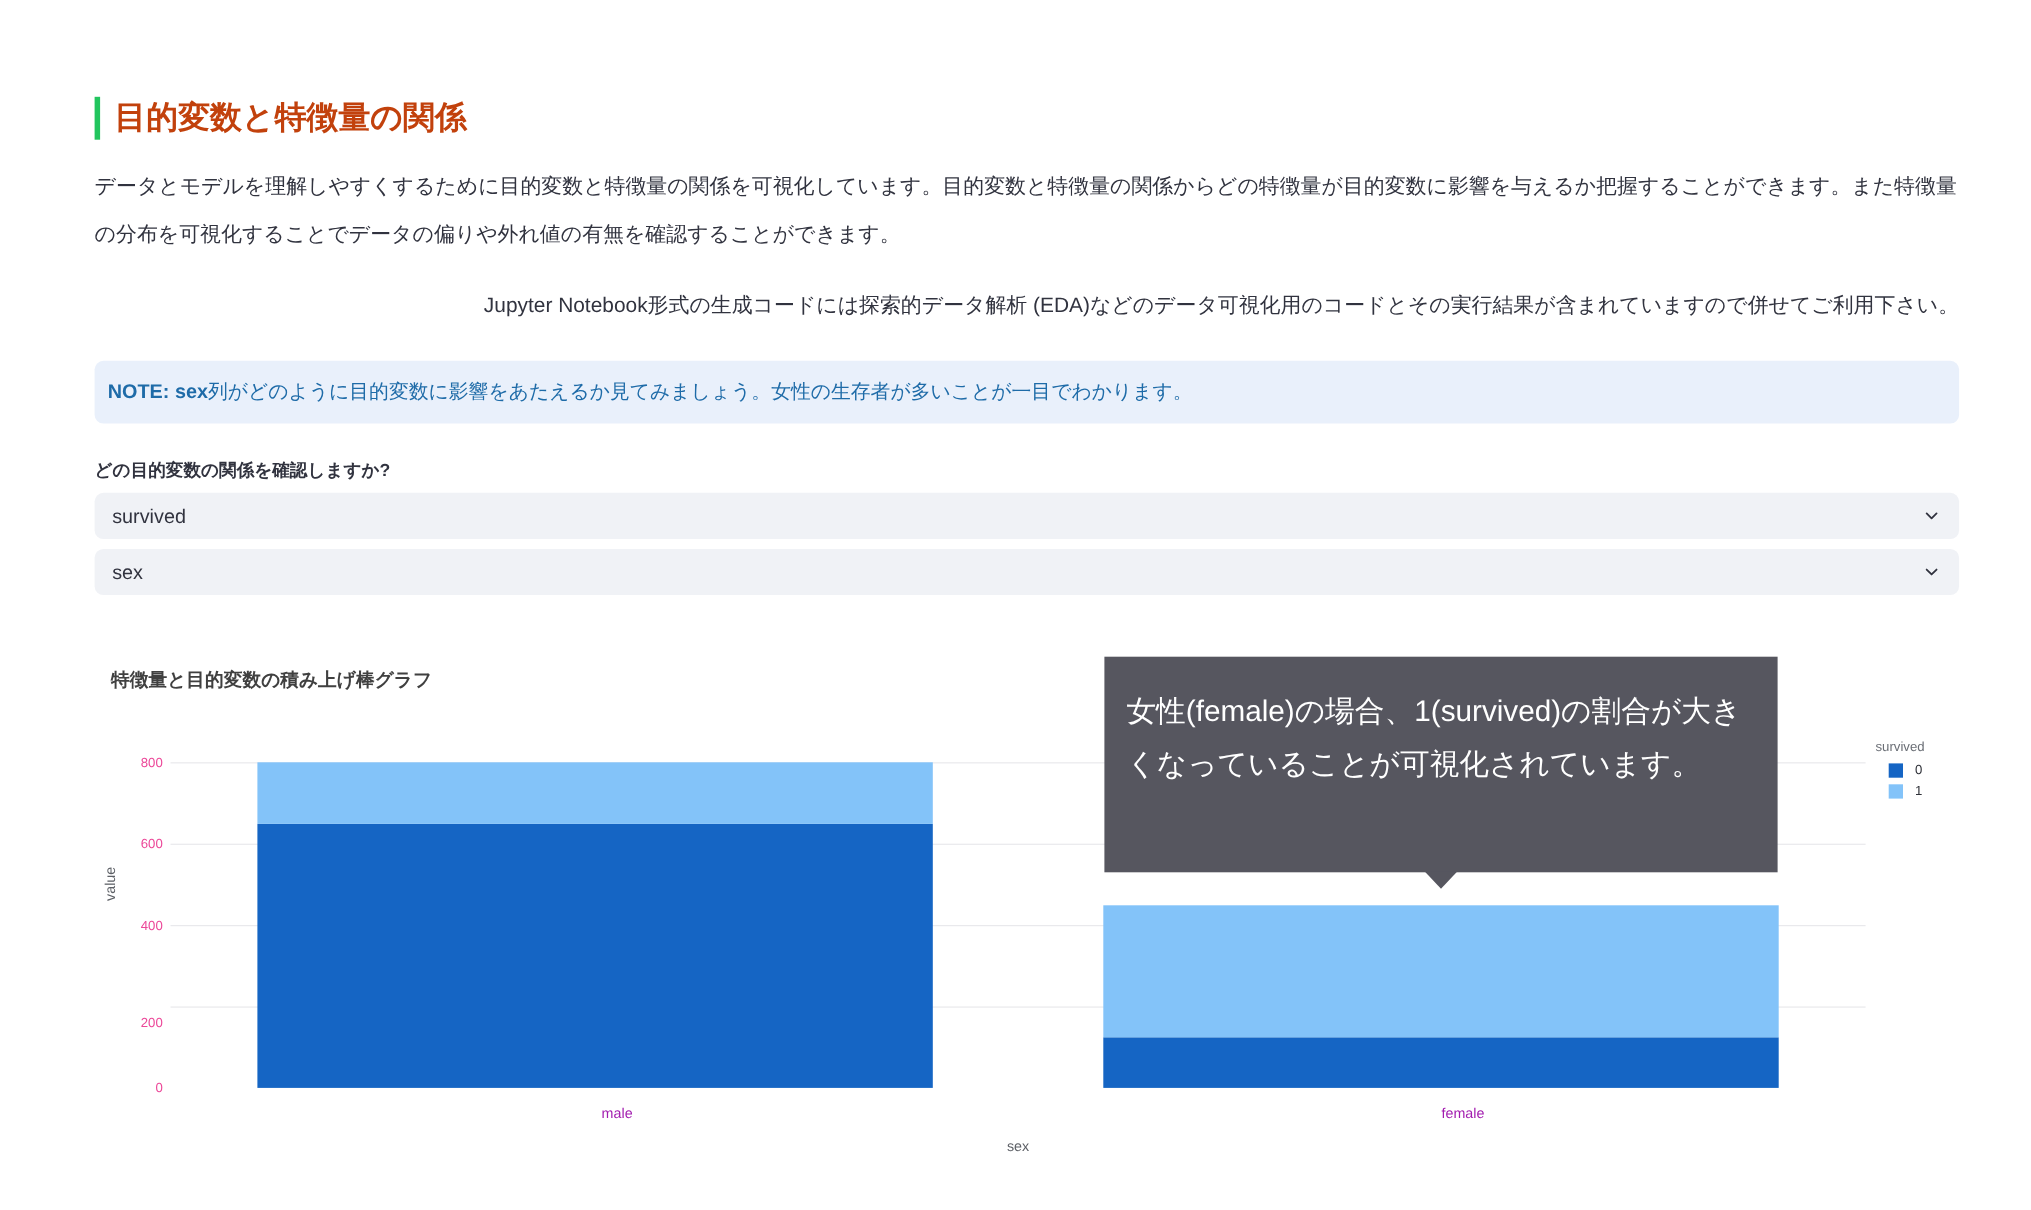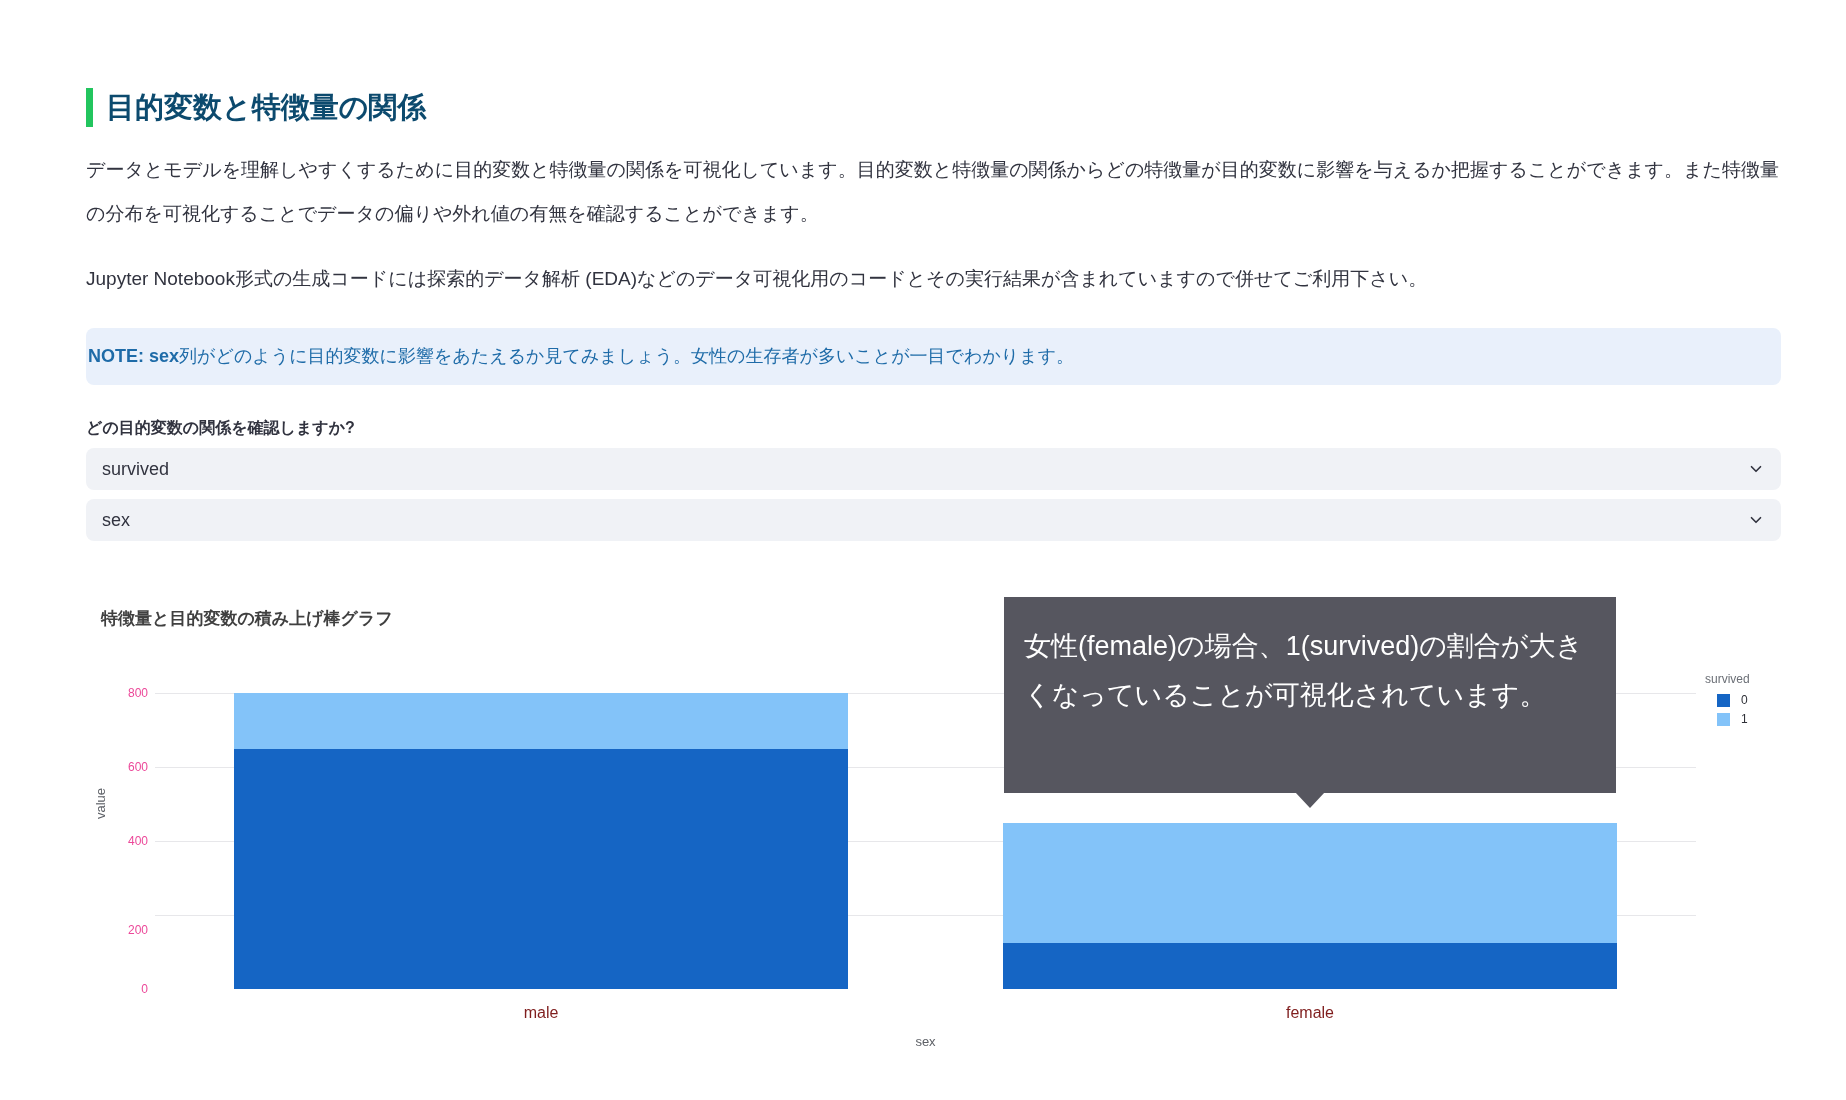--- a/index.html
+++ b/index.html
@@ -1,38 +1,38 @@
 <!DOCTYPE html>
 <html><head>
 <meta charset="utf-8">
 <style>
   html,body{margin:0;padding:0;background:#ffffff;}
   .page{position:relative;width:1846px;height:1100px;background:#ffffff;overflow:hidden;
         font-family:"Liberation Sans","DejaVu Sans",sans-serif;color:#31333f;}
   .content{position:absolute;left:86px;top:88px;width:1695px;}
-  .heading{border-left:7px solid #22c55e;padding-left:13px;font-size:29px;font-weight:700;
-           color:#0c4a6e;line-height:1.35;}
+  .heading{border-left:5px solid #22c55e;padding-left:13px;font-size:29px;font-weight:700;
+           color:#c2410c;line-height:1.35;}
   .p{font-size:19px;line-height:44px;margin-top:21px;color:#31333f;}
-  .p + .p{}
-  .note{margin-top:27px;background:#e9f0fb;border-radius:8px;padding:15px 2px;
+  .p + .p{text-align:right;}
+  .note{margin-top:27px;background:#e9f0fb;border-radius:8px;padding:15px 12px;
         font-size:18px;line-height:27px;color:#1e6ba8;}
   .note .note-prefix{font-weight:700;}
   .field-label{margin-top:33px;font-size:16px;font-weight:700;color:#31333f;}
   .select{margin-top:9px;height:42px;background:#f0f2f6;border-radius:8px;display:flex;
           align-items:center;justify-content:space-between;padding:0 16px;font-size:18px;
           color:#31333f;cursor:pointer;box-sizing:border-box;}
   .chevron{display:flex;align-items:center;}
   .chart-title{margin-top:66px;margin-left:15px;font-size:17px;font-weight:700;color:#404040;}
 
   #plot{position:relative;margin-top:16px;height:440px;}
   .gridline{position:absolute;height:1px;background:#e7e7ea;}
   .tick{position:absolute;width:56px;text-align:right;font-size:12px;color:#ec4899;
         transform:translateY(-50%);}
   .bar-seg{position:absolute;}
-  .cat-label{position:absolute;font-size:16px;color:#7f1d1d;transform:translateX(-50%);}
+  .cat-label{position:absolute;font-size:13px;color:#a21caf;transform:translateX(-50%);margin-left:20px;}
   .axis-x{position:absolute;font-size:13px;color:#5d6066;transform:translateX(-50%);}
   .axis-y{position:absolute;left:-16px;top:150px;width:60px;text-align:center;font-size:13px;
           color:#5d6066;transform:rotate(-90deg);}
   .legend{position:absolute;left:1619px;top:26px;}
   .legend-title{font-size:12px;color:#6b6f76;margin-bottom:7px;}
   .legend-item{display:flex;align-items:center;gap:11px;margin:5px 0 5px 12px;font-size:12px;
                color:#2f3138;cursor:pointer;}
   .legend-swatch{width:13px;height:13px;}
 
   .tooltip{position:absolute;left:1004px;top:597px;width:612px;height:196px;background:#56565f;

